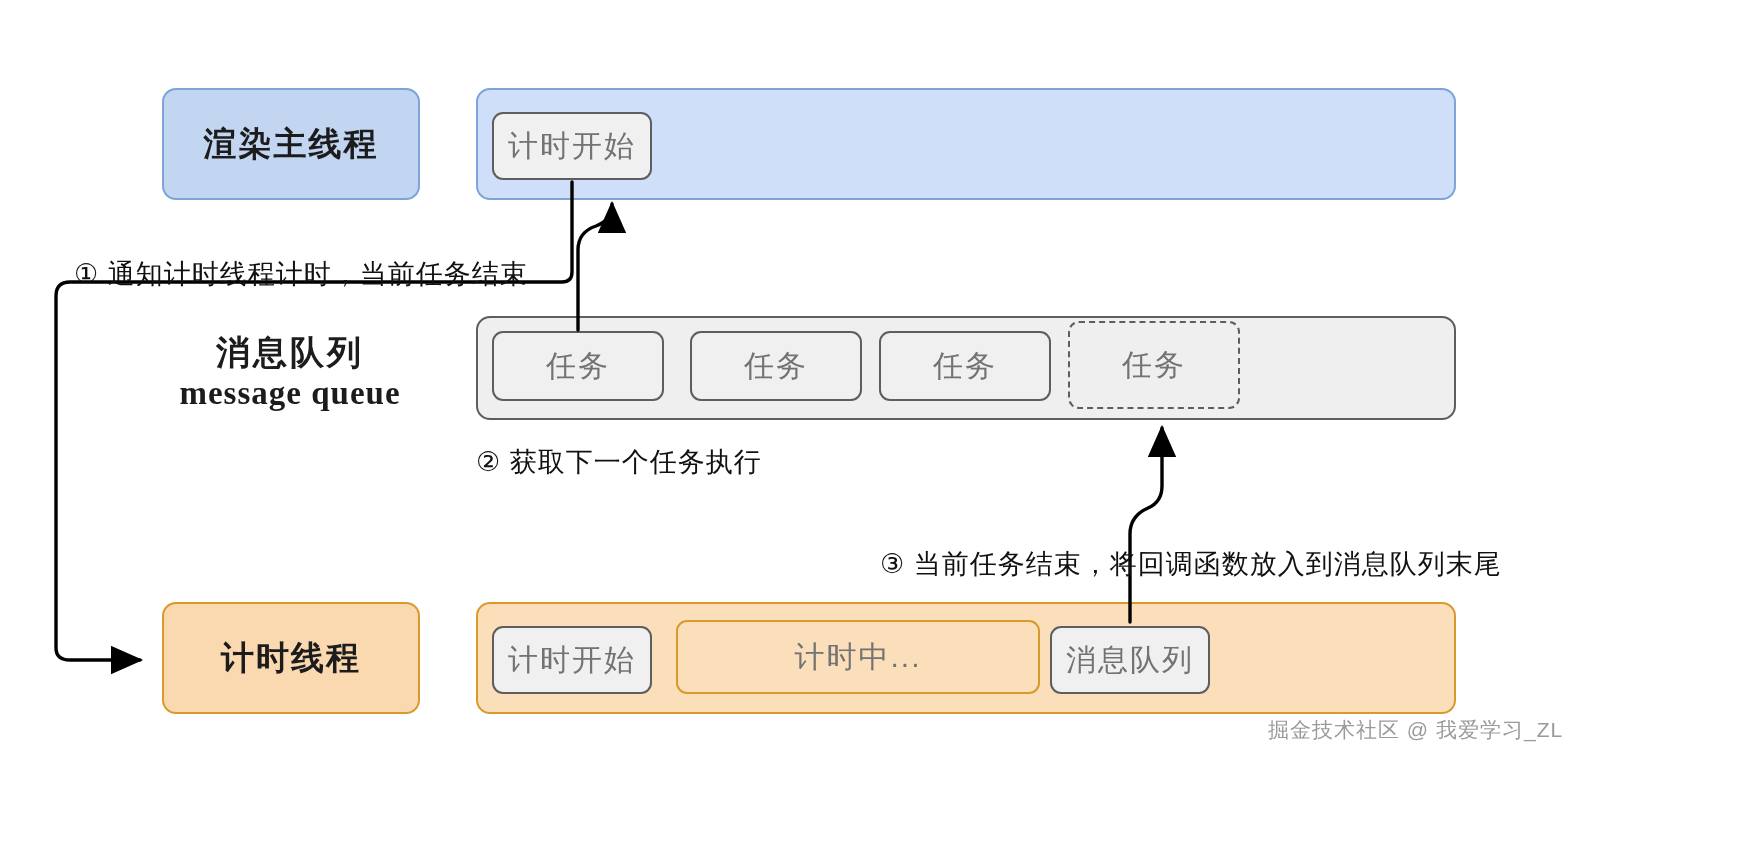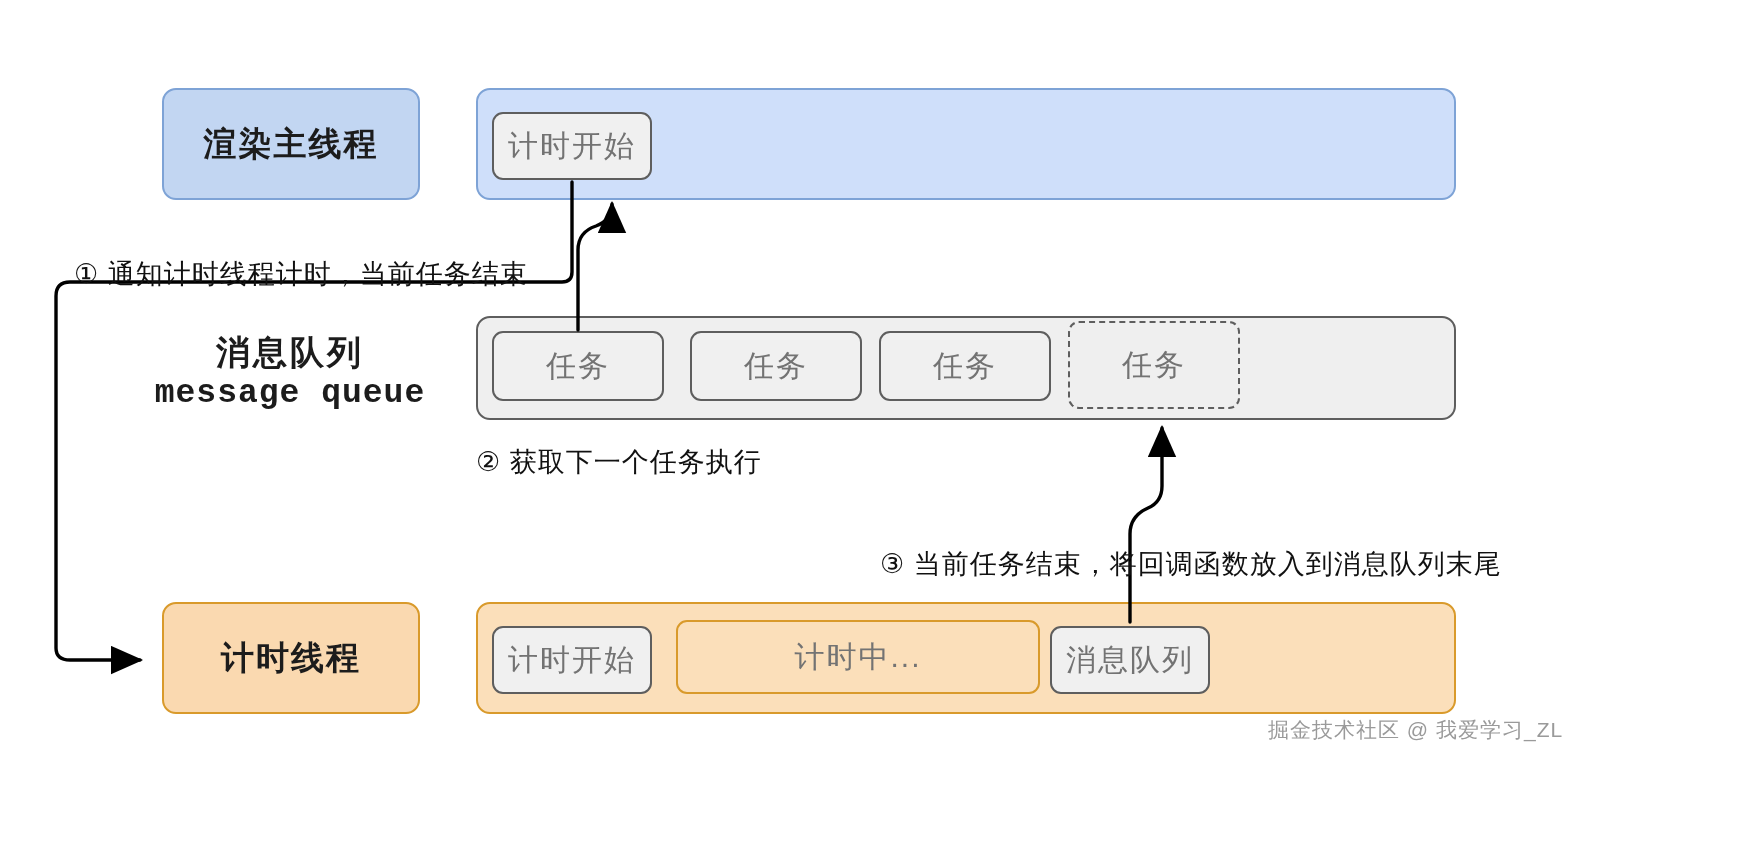--- a/index.html
+++ b/index.html
@@ -41,21 +41,21 @@
   }
   .chip.dashed { border-style: dashed; background: transparent; }
   .chip.wide-orange {
     background: #fbdfba; border-color: #d99a2b;
   }
 
   
   .queue-title { position: absolute; text-align: center; color: #1c1c1c; }
   .queue-title .cn { font-size: 34px; font-weight: 700; letter-spacing: 3px; line-height: 1.22; }
   .queue-title .en {
-    font-family: Liberation Mono, monospace;
+    font-family: Liberation Serif, serif;
     font-size: 33px; font-weight: 700; letter-spacing: 1px; line-height: 1.25; text-align: center;
   }
 
   
   .note {
     position: absolute;
     font-size: 27px; color: #111; white-space: nowrap; letter-spacing: 1px;
   }
 
   

